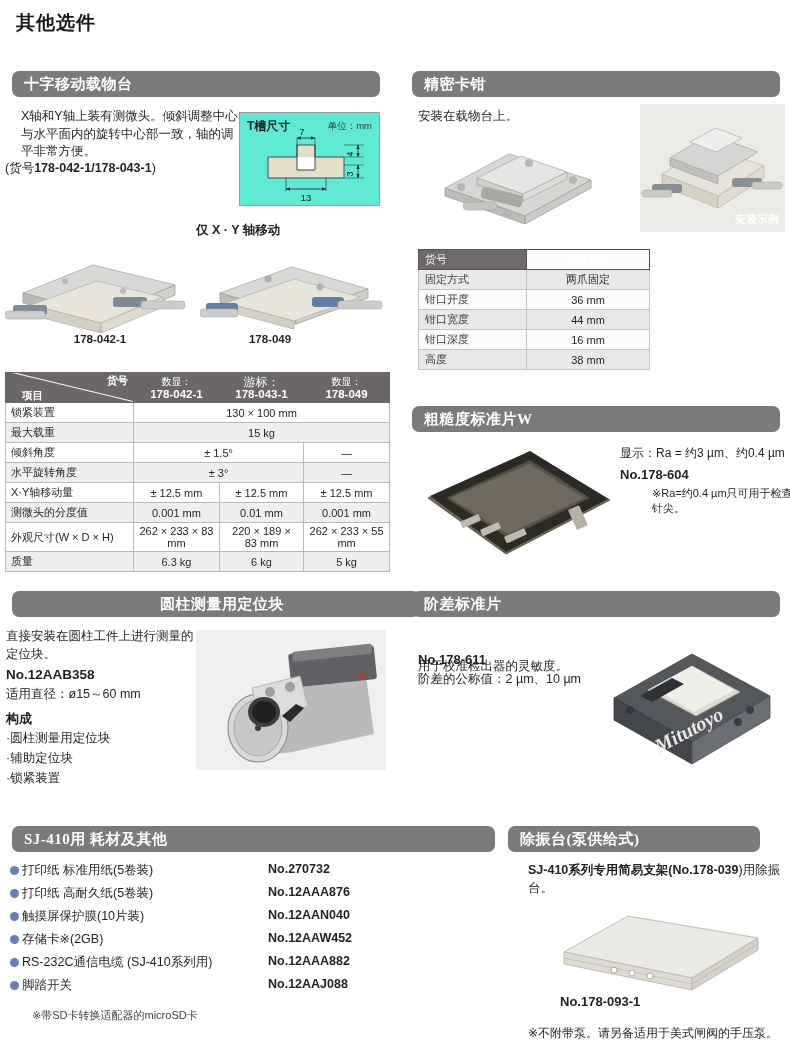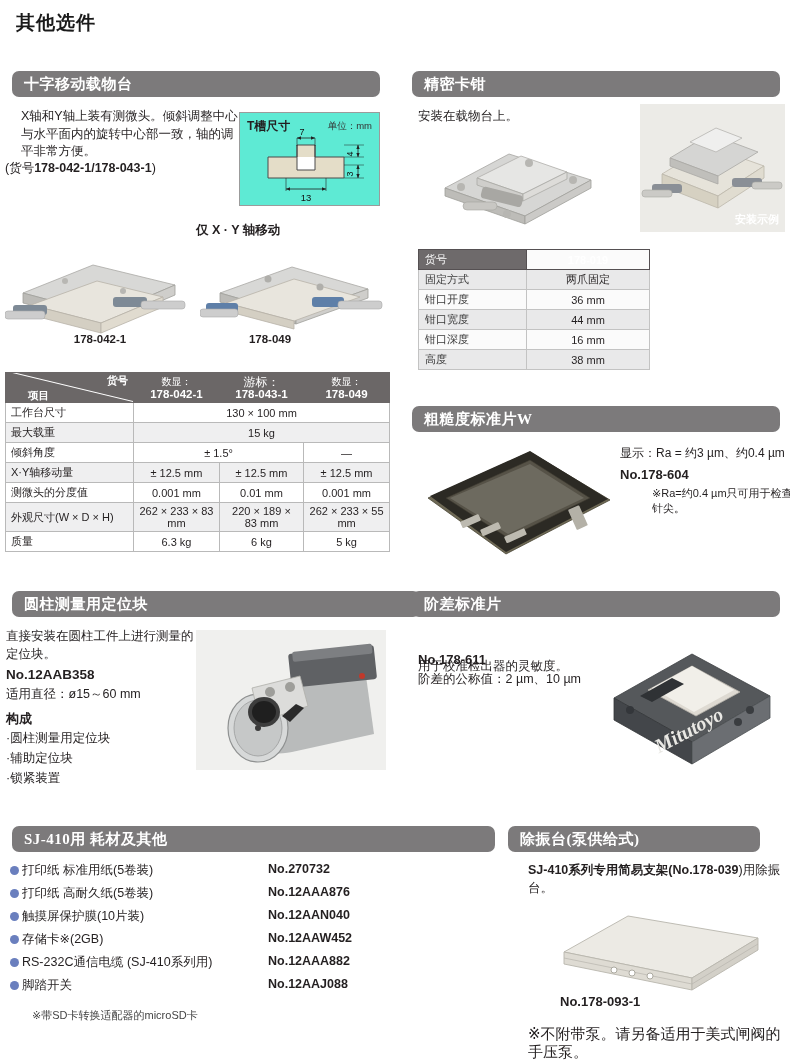--- a/index.html
+++ b/index.html
@@ -67,21 +67,21 @@
   .diagcell .d-line {
     position:absolute; left:0; top:0; width:100%; height:100%;
     overflow:hidden;
   }
   .diagcell .d-line:after {
     content:""; position:absolute; left:-6px; top:-4px;
     width:166px; height:1px; background:#ffffff;
     transform: rotate(13.5deg); transform-origin: 0 0;
   }
   .diagcell .tr { position:absolute; right:5px; top:1px; font-size:10.5px; }
-  .diagcell .bl { position:absolute; left:22px; bottom:1px; font-size:10.5px; }
+  .diagcell .bl { position:absolute; left:16px; bottom:1px; font-size:10.5px; }
 
   
   table.clamp { position:absolute; border-collapse:collapse; font-size:11px; width:232px; }
   table.clamp td {
     border:1px solid #c3c3c3; padding:2px 6px;
   }
   table.clamp tr.head td { background:#555052; color:#fff; font-weight:bold; border-color:#555052; }
   table.clamp tr.head td.k { background:#6e6a6b; font-weight:normal; }
   table.clamp tr:nth-child(even) td { background:#e9e9ea; }
   table.clamp tr:nth-child(odd) td { background:#fbfbfb; }
@@ -220,30 +220,35 @@
           <div style="font-weight:bold;font-size:11.5px;">178-043-1</div>
         </th>
         <th>
           <div style="font-weight:normal;font-size:10px;">数显：</div>
           <div style="font-weight:bold;font-size:11.5px;">178-049</div>
         </th>
       </tr>
     </thead>
     <tbody id="xy-table-body">
         <tr>
-          <td class="l">工作台尺寸</td>
+          <td class="l">锁紧装置</td>
           <td class="c" colspan="3">130 × 100 mm</td>
         </tr>
         <tr>
           <td class="l">最大载重</td>
           <td class="c" colspan="3">15 kg</td>
         </tr>
         <tr>
           <td class="l">倾斜角度</td>
           <td class="c" colspan="2">± 1.5°</td>
+          <td class="c">—</td>
+        </tr>
+        <tr>
+          <td class="l">水平旋转角度</td>
+          <td class="c" colspan="2">± 3°</td>
           <td class="c">—</td>
         </tr>
         <tr>
           <td class="l">X·Y轴移动量</td>
           <td class="c">± 12.5 mm</td>
           <td class="c">± 12.5 mm</td>
           <td class="c">± 12.5 mm</td>
         </tr>
         <tr>
           <td class="l">测微头的分度值</td>
@@ -345,21 +350,21 @@
       <rect x="62" y="90" width="20" height="7" rx="1" fill="#bdbab0" transform="rotate(-24 62 90)"></rect>
       <rect x="86" y="97" width="22" height="7" rx="1" fill="#bdbab0" transform="rotate(-24 86 97)"></rect>
       <rect x="150" y="70" width="12" height="22" rx="1" fill="#b4b1a7" transform="rotate(-24 150 70)"></rect>
     </svg>
   </div>
 
   <div class="txt" style="left:620px; top:445px; width:170px; font-size:12px;">显示：Ra = 约3 µm、约0.4 µm</div>
   <div class="txt b" style="left:620px; top:466px; font-size:13px;">No.178-604</div>
   <div class="txt small" style="left:652px; top:486px; width:165px;">※Ra=约0.4 µm只可用于检查测针针尖。</div>
 
-  <div class="bar" style="left:12px; top:591px; width:408px;">圆柱测量用定位块</div>
+  <div class="bar" style="left:12px; top:591px; width:408px;text-align:center;">圆柱测量用定位块</div>
 
   <div class="txt" style="left:6px; top:628px; width:190px;">直接安装在圆柱工件上进行测量的定位块。</div>
   <div class="txt b" style="left:6px; top:666px; font-size:13.5px;">No.12AAB358</div>
   <div class="txt" style="left:6px; top:686px;">适用直径：ø15～60 mm</div>
   <div class="txt b" style="left:6px; top:710px; font-size:13px;font-family:Liberation Serif, serif;">构成</div>
   <div class="txt" style="left:6px; top:730px;">·圆柱测量用定位块</div>
   <div class="txt" style="left:6px; top:750px;">·辅助定位块</div>
   <div class="txt" style="left:6px; top:770px;">·锁紧装置</div>
 
   <div class="photo" style="left:196px; top:630px; width:190px; height:140px;">
@@ -431,15 +436,15 @@
       <polygon points="140,70 140,82 206,42 206,30" fill="#d3d0c8" stroke="#b8b5ad" stroke-width="0.9"></polygon>
       <line x1="12" y1="50" x2="140" y2="76" stroke="#b8b5ad" stroke-width="0.7"></line>
       <line x1="140" y1="76" x2="206" y2="36" stroke="#b8b5ad" stroke-width="0.7"></line>
       <circle cx="62" cy="62" r="3" fill="#ffffff" stroke="#9c998f" stroke-width="0.8"></circle>
       <circle cx="80" cy="65" r="3" fill="#ffffff" stroke="#9c998f" stroke-width="0.8"></circle>
       <circle cx="98" cy="68" r="3" fill="#ffffff" stroke="#9c998f" stroke-width="0.8"></circle>
     </svg>
   </div>
 
   <div class="txt b" style="left:560px; top:993px; font-size:13px;">No.178-093-1</div>
-  <div class="txt" style="left:528px; top:1025px; width:262px; font-size:15px;">※不附带泵。请另备适用于美式闸阀的手压泵。</div>
+  <div class="txt" style="left:528px; top:1025px; width:262px; font-size:12px;">※不附带泵。请另备适用于美式闸阀的手压泵。</div>
 
 </div>
 
 </body></html>

